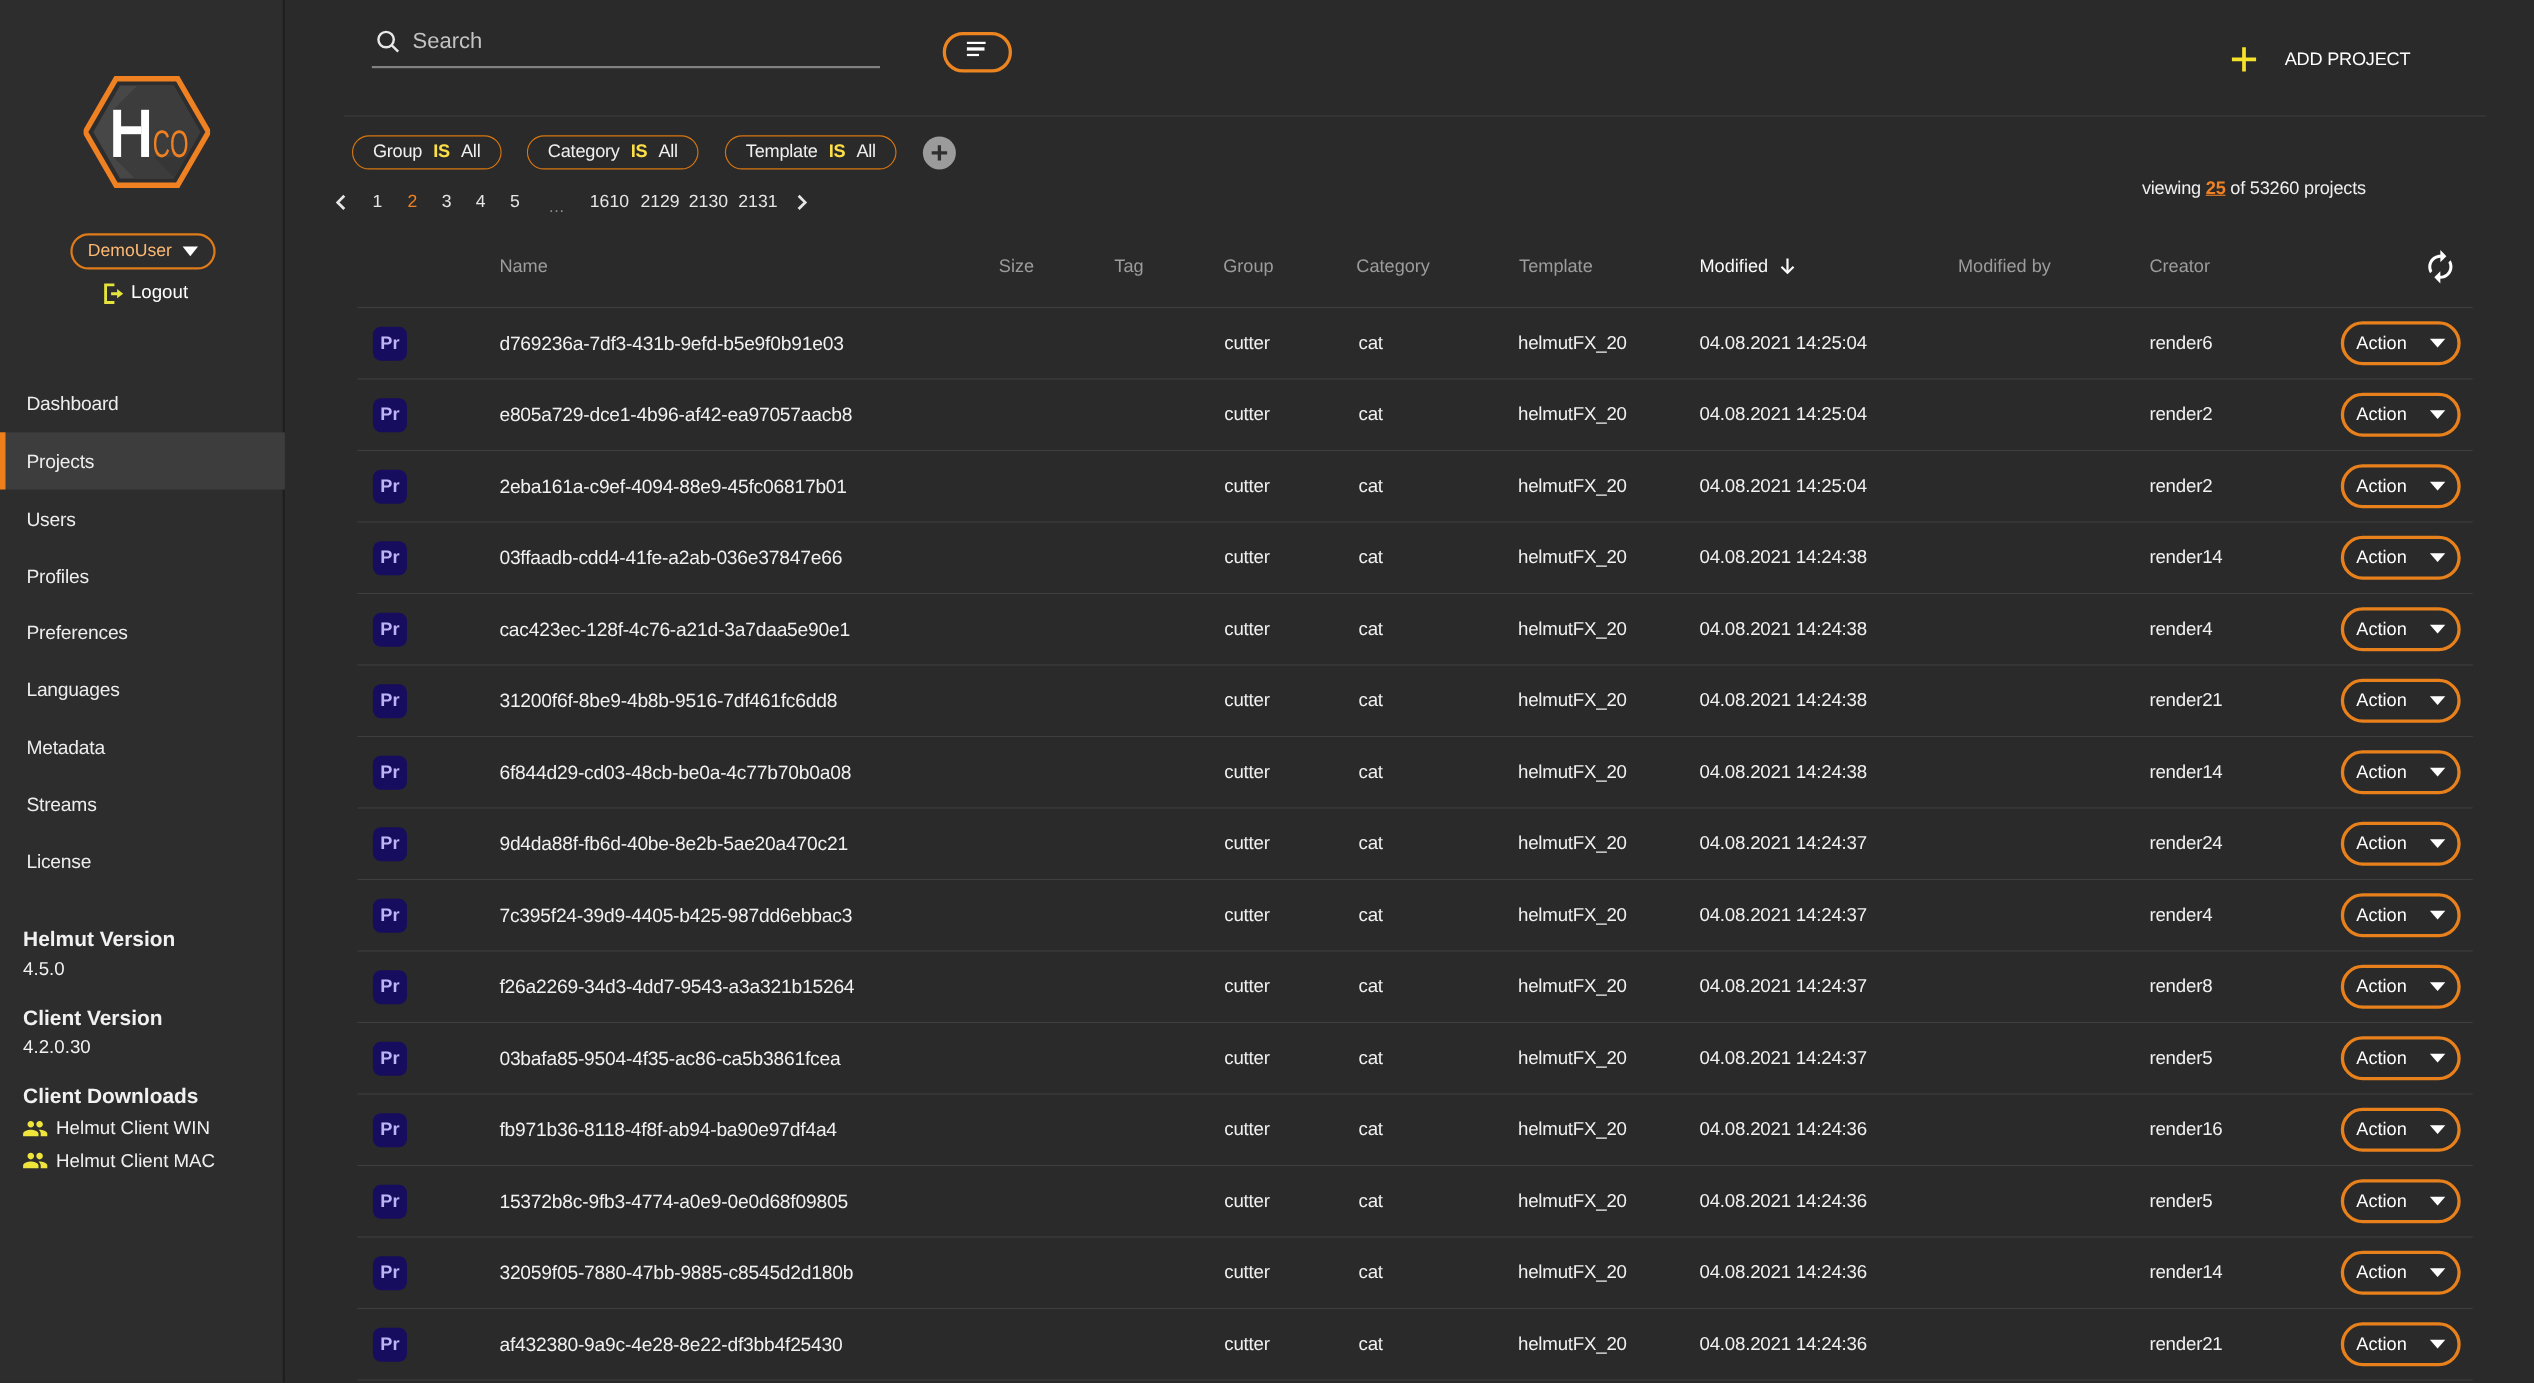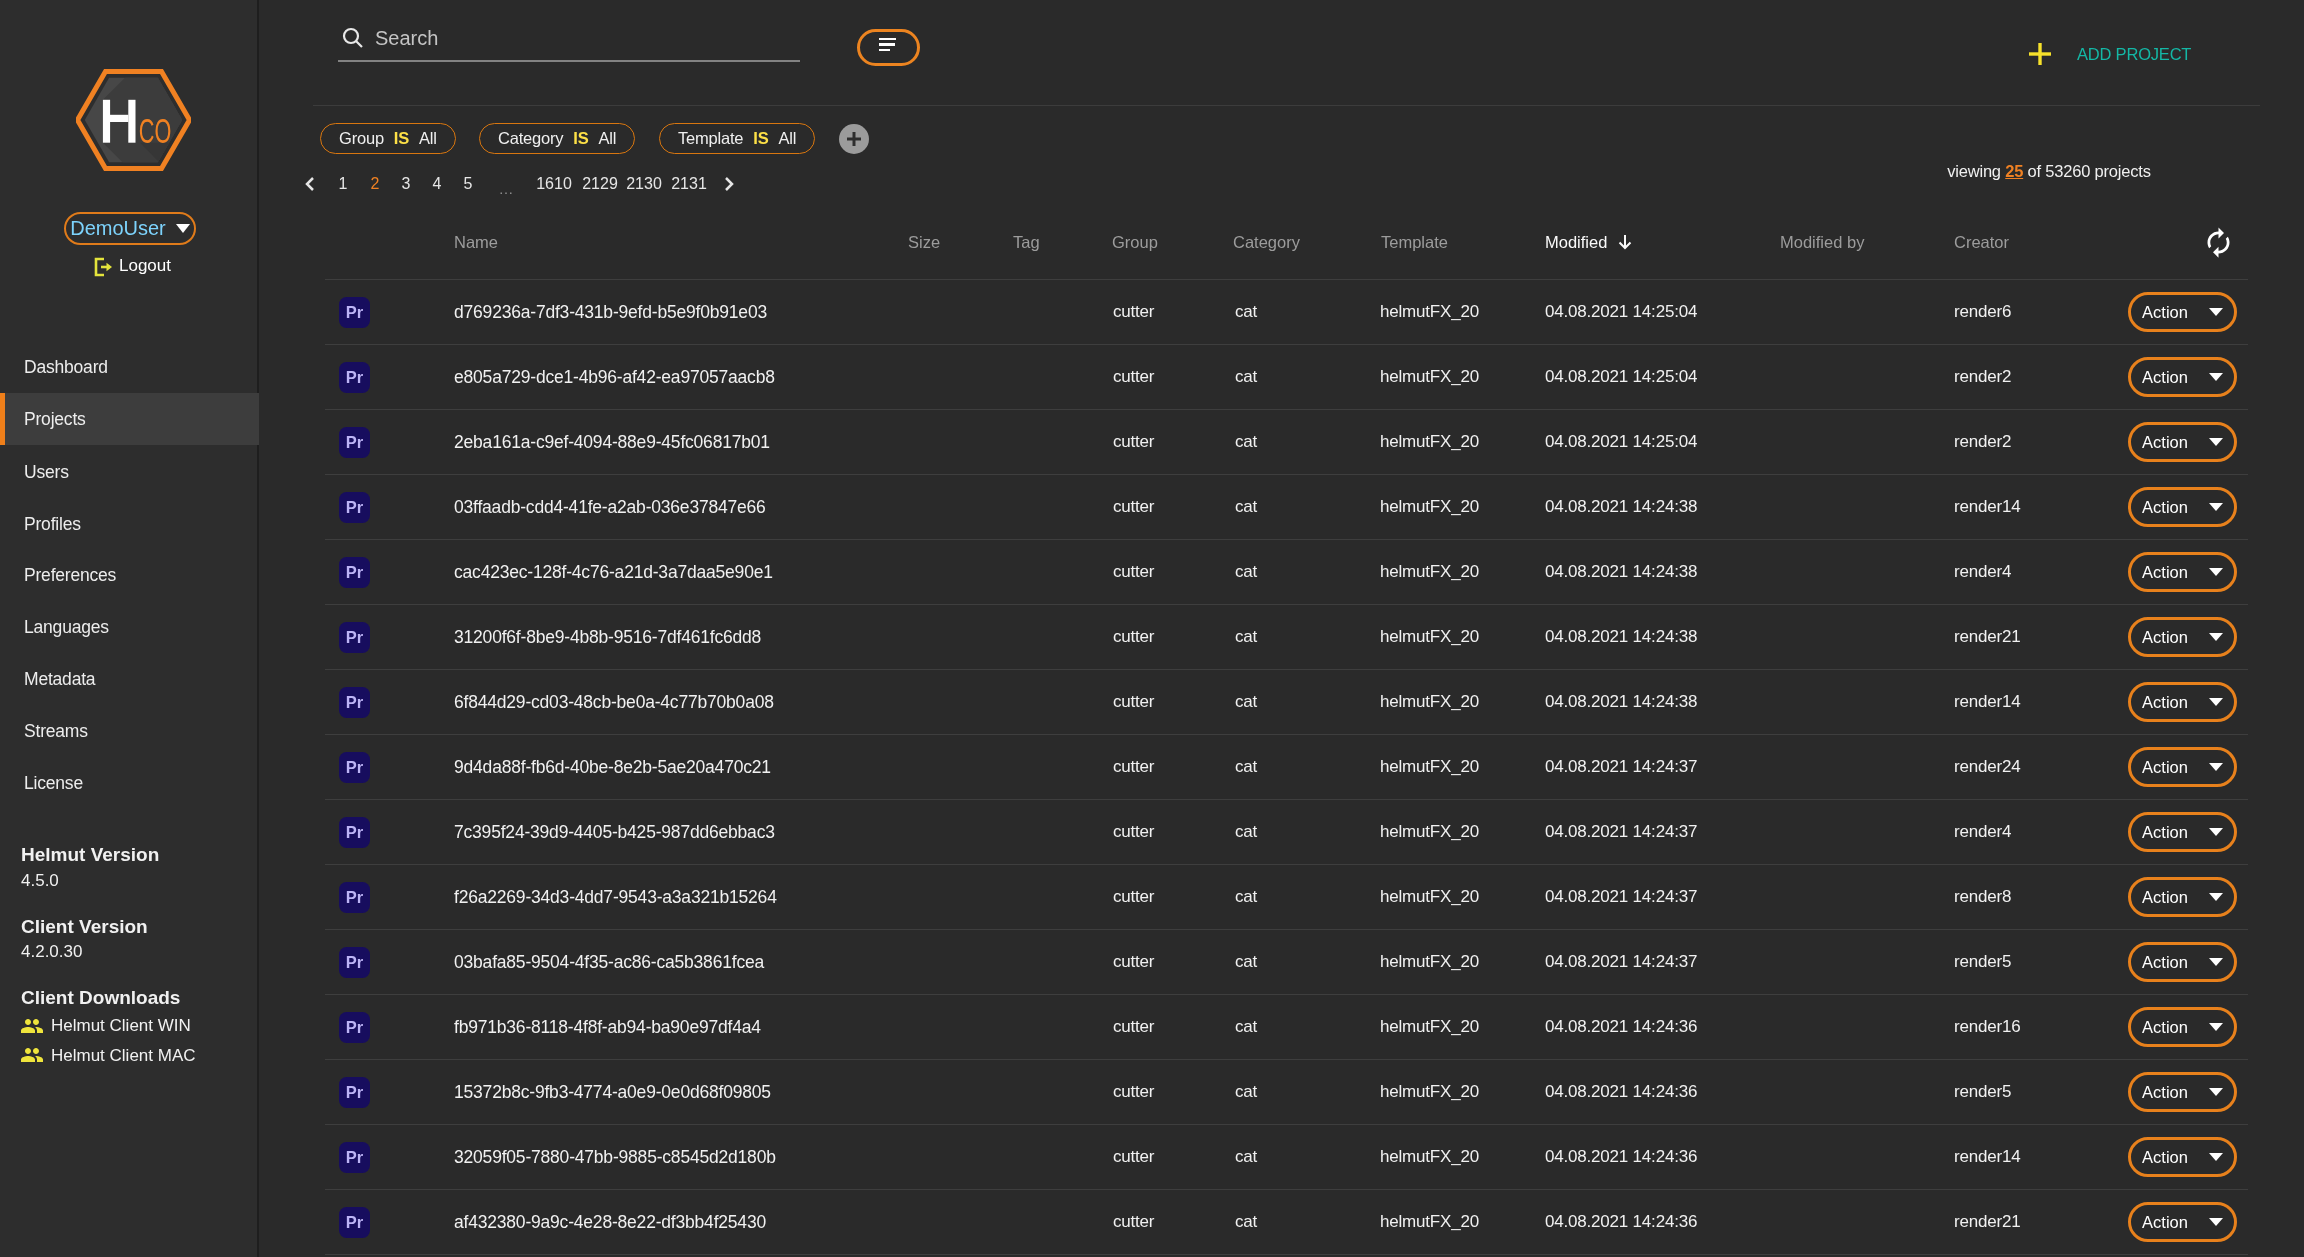--- a/index.html
+++ b/index.html
@@ -41,21 +41,21 @@
  <g fill="#ffffff">
    <rect x="26.9" y="31.8" width="7.2" height="42.9"></rect>
    <rect x="52.3" y="31.8" width="7.2" height="42.9"></rect>
    <rect x="34" y="46.8" width="18.4" height="7.2"></rect>
  </g>
  <text x="101.3" y="74.7" font-size="35" fill="#f08122" transform="scale(0.62,1)" font-family="Liberation Sans, sans-serif">CO</text>
 </svg>
 
 <div class="abs" style="left:64px; top:212px; width:132px; height:33px; border:2.5px solid #e07b1a; border-radius:17px;
   display:flex; align-items:center; justify-content:center; gap:10px;">
-  <span style="font-size:20px; color:#7dd3fc;">DemoUser</span>
+  <span style="font-size:16px; color:#fdba74;">DemoUser</span>
   <span style="width:0; height:0; border-left:7px solid transparent; border-right:7px solid transparent; border-top:9px solid #fff;"></span>
 </div>
 <svg class="abs" style="left:94px; top:257px;" width="19" height="20" viewBox="0 0 19 20">
   <polyline points="10,2 2,2 2,18 10,18" fill="none" stroke="#e4e43c" stroke-width="2.6"></polyline>
   <line x1="7" y1="10" x2="13.5" y2="10" stroke="#e4e43c" stroke-width="2.6"></line>
   <polygon points="12.5,5.8 18,10 12.5,14.2" fill="#e4e43c"></polygon>
 </svg>
 <div class="abs" style="left:119px; top:256px; font-size:17px; color:#fff;">Logout</div>
 <div class="navsel"></div>
 <div class="navitem" style="top:357px;">Dashboard</div>
@@ -93,21 +93,21 @@
 <div class="abs" style="left:375px; top:27px; font-size:20px; color:#c4c4c4;">Search</div>
 <div class="abs" style="left:338px; top:60px; width:462px; height:2px; background:#828282;"></div>
 <div class="abs" style="left:857px; top:29px; width:63px; height:37px; border:3px solid #ec8420; border-radius:18.5px;"></div>
 <div class="abs" style="left:879px; top:37.5px; width:17px; height:2.6px; background:#fff;"></div>
 <div class="abs" style="left:879px; top:43px; width:16px; height:2.6px; background:#fff;"></div>
 <div class="abs" style="left:879px; top:48.5px; width:11px; height:2.6px; background:#fff;"></div>
 <svg class="abs" style="left:2028px; top:42px;" width="24" height="24" viewBox="0 0 24 24">
   <line x1="12" y1="1" x2="12" y2="23" stroke="#f6e12b" stroke-width="3.4"></line>
   <line x1="1" y1="12" x2="23" y2="12" stroke="#f6e12b" stroke-width="3.4"></line>
 </svg>
-<div class="abs" style="left:2077px; top:45px; font-size:16.5px; color:#14b8a6; letter-spacing:-0.2px;">ADD PROJECT</div>
+<div class="abs" style="left:2077px; top:45px; font-size:16.5px; color:#ffffff; letter-spacing:-0.2px;">ADD PROJECT</div>
 <div class="abs" style="left:313px; top:105px; width:1947px; height:1px; background:#3c3c3c;"></div>
 
 <div class="chip" style="left:320px;">
     <span>Group</span>
     <span class="is">IS</span>
     <span>All</span>
   </div>
 <div class="chip" style="left:479px;">
     <span>Category</span>
     <span class="is">IS</span>

